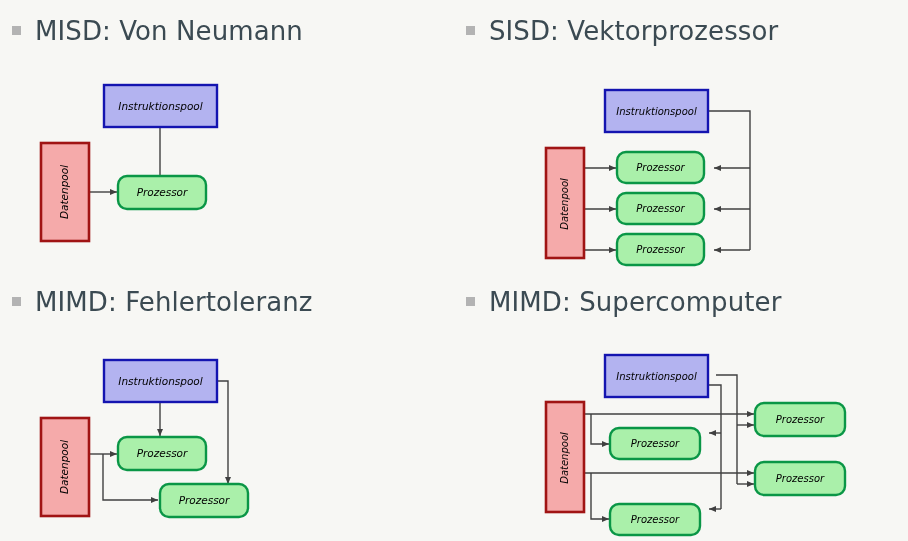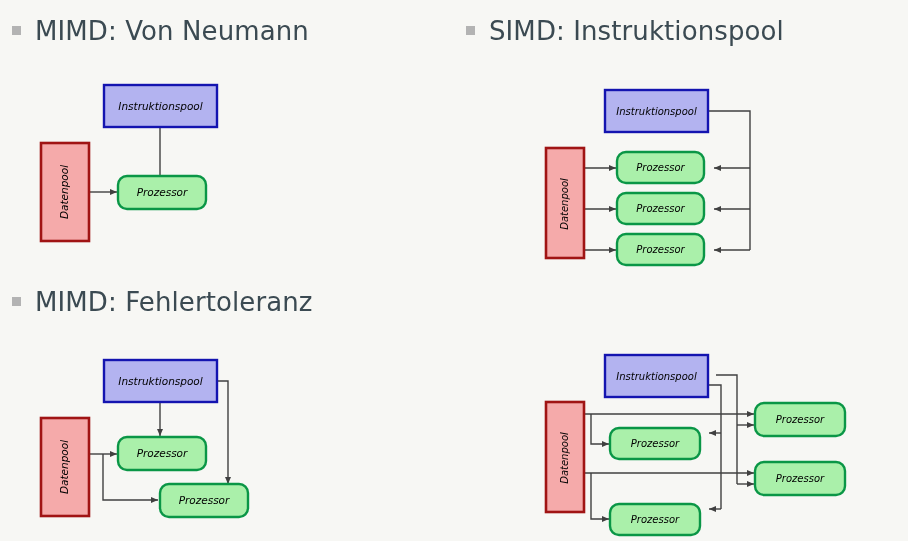--- a/index.html
+++ b/index.html
@@ -75,21 +75,21 @@
   }
 </style>
 </head>
 <body>
 
 <div class="slide">
 
   <div class="quadrant q-tl">
     <div class="heading">
       <span class="bullet-square"></span>
-      <span class="heading-text">MIMD: Von Neumann</span>
+      <span class="heading-text">MISD: Von Neumann</span>
     </div>
 
     <div class="diagram">
       <svg width="454" height="212" viewBox="0 0 454 212">
         <defs>
           <marker id="ar" markerWidth="8" markerHeight="8" refX="7" refY="3" orient="auto" markerUnits="userSpaceOnUse">
             <path d="M0,0 L7,3 L0,6 z" fill="#404040"></path>
           </marker>
         </defs>
 
@@ -115,21 +115,21 @@
           <rect x="118" y="118" width="88" height="33" rx="9" ry="9" fill="#aaf0aa" stroke="#0a9646" stroke-width="2.4"></rect>
           <text class="box-label" x="162" y="135">Prozessor</text>
         </g>
       </svg>
     </div>
   </div>
 
   <div class="quadrant q-tr">
     <div class="heading">
       <span class="bullet-square"></span>
-      <span class="heading-text">SIMD: Instruktionspool</span>
+      <span class="heading-text">SISD: Vektorprozessor</span>
     </div>
 
     <div class="diagram">
       <svg width="454" height="212" viewBox="0 0 454 212">
         <defs>
           <marker id="ar2" markerWidth="8" markerHeight="8" refX="7" refY="3" orient="auto" markerUnits="userSpaceOnUse">
             <path d="M0,0 L7,3 L0,6 z" fill="#404040"></path>
           </marker>
         </defs>
 
@@ -219,20 +219,24 @@
 
         <g>
           <rect x="160" y="155" width="88" height="33" rx="9" ry="9" fill="#aaf0aa" stroke="#0a9646" stroke-width="2.4"></rect>
           <text class="box-label" x="204" y="172">Prozessor</text>
         </g>
       </svg>
     </div>
   </div>
 
   <div class="quadrant q-br">
+    <div class="heading">
+      <span class="bullet-square"></span>
+      <span class="heading-text">MIMD: Supercomputer</span>
+    </div>
 
     <div class="diagram">
       <svg width="454" height="212" viewBox="0 0 454 212">
         <defs>
           <marker id="ar4" markerWidth="8" markerHeight="8" refX="7" refY="3" orient="auto" markerUnits="userSpaceOnUse">
             <path d="M0,0 L7,3 L0,6 z" fill="#404040"></path>
           </marker>
         </defs>
 
         <g>

